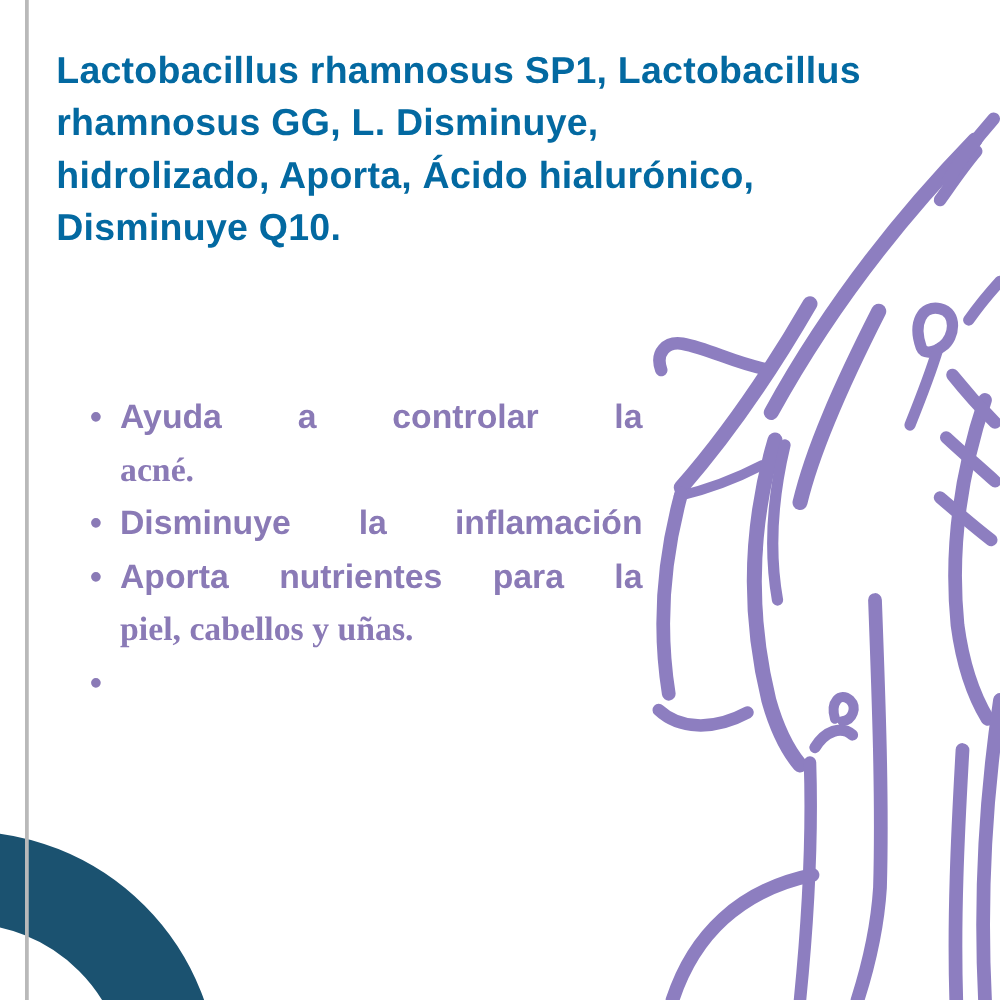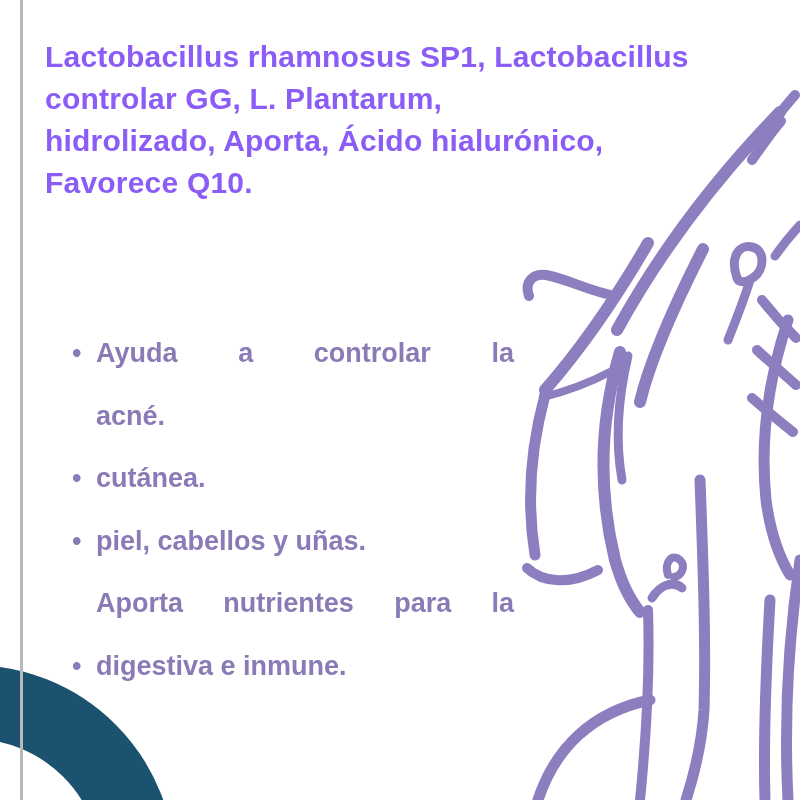--- a/index.html
+++ b/index.html
@@ -13,40 +13,40 @@
   .page-edge-line{
     position:absolute;left:20px;top:0;width:3px;height:800px;
     background:#b9b9b9;
   }
   .art{
     position:absolute;left:0;top:0;width:800px;height:800px;
     pointer-events:none;
   }
   .ingredients{
     position:absolute;left:45px;top:36px;width:735px;
-    color:#8b5cf6;
+    color:#0369a1;
     font-size:30px;font-weight:bold;
     line-height:42px;
     letter-spacing:0.2px;
   }
   .ingredient-line{white-space:nowrap;}
   .benefits{
     position:absolute;left:72px;top:312px;width:442px;
     list-style:none;margin:0;padding:0;
     color:#8a7ab6;
     font-size:27px;font-weight:bold;
     line-height:42.5px;
   }
   .benefit-item{position:relative;padding-left:24px;}
   .bullet{
     position:absolute;left:0;top:0;
     font-size:27px;line-height:42.5px;
   }
-  .jline{display:block;text-align:justify;text-align-last:justify;margin-top:20px;}
-  .jline.last{text-align:center;text-align-last:left;}
+  .jline{display:block;text-align:justify;text-align-last:justify;}
+  .jline.last{text-align:center;text-align-last:left;font-family:Liberation Serif, serif;}
 </style>
 </head>
 <body>
 
 <div class="canvas">
 
   <svg class="art" viewBox="0 0 800 800" fill="none" stroke-linecap="round" stroke-linejoin="round">
 
     <g>
       <circle cx="-28" cy="868" r="166" stroke="#1b5270" stroke-width="74"></circle>
@@ -84,47 +84,46 @@
       <path stroke-width="10" d="M 648,610 C 650,670 646,740 640,800"></path>
       <path stroke-width="11" d="M 700,480 C 703,560 706,640 704,710 C 702,742 694,775 686,800"></path>
       <path stroke-width="11" d="M 538,800 C 555,748 592,712 650,700"></path>
     </g>
   </svg>
 
   <div class="page-edge-line"></div>
 
   <div class="ingredients">
     <div class="ingredient-line">Lactobacillus rhamnosus SP1, Lactobacillus</div>
-    <div class="ingredient-line">controlar GG, L. Plantarum,</div>
+    <div class="ingredient-line">rhamnosus GG, L. Disminuye,</div>
     <div class="ingredient-line">hidrolizado, Aporta, Ácido hialurónico,</div>
-    <div class="ingredient-line">Favorece Q10.</div>
+    <div class="ingredient-line">Disminuye Q10.</div>
   </div>
 
   <ul class="benefits">
     <li class="benefit-item">
       <span class="bullet">•</span>
       <span>
         <span class="jline">Ayuda a controlar la</span>
         <span class="jline last">acné.</span>
       </span>
     </li>
     <li class="benefit-item">
       <span class="bullet">•</span>
       <span>
-        <span class="jline last">cutánea.</span>
+        <span class="jline">Disminuye la inflamación</span>
       </span>
     </li>
     <li class="benefit-item">
       <span class="bullet">•</span>
       <span>
+        <span class="jline">Aporta nutrientes para la</span>
         <span class="jline last">piel, cabellos y uñas.</span>
-        <span class="jline">Aporta nutrientes para la</span>
       </span>
     </li>
     <li class="benefit-item">
       <span class="bullet">•</span>
       <span>
-        <span class="jline last">digestiva e inmune.</span>
       </span>
     </li>
   </ul>
 
 </div>
 
 </body></html>

